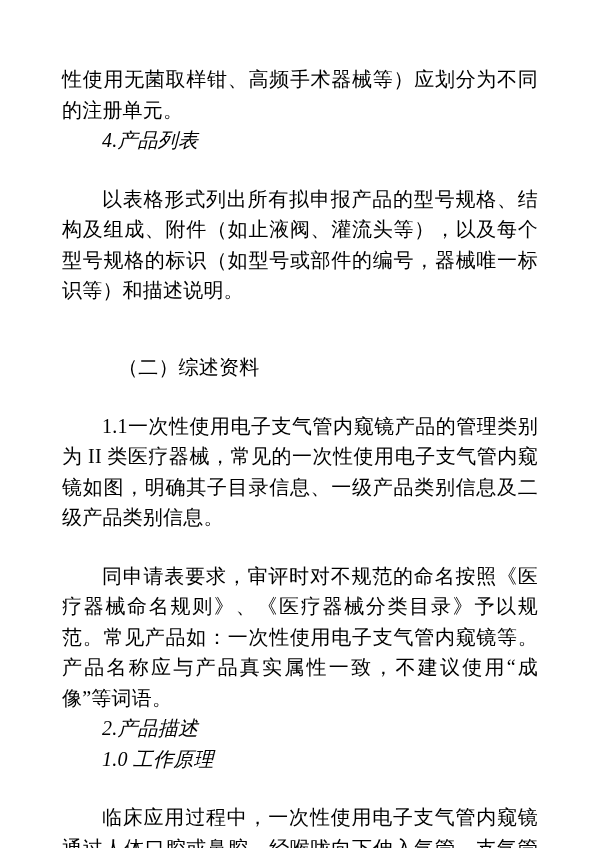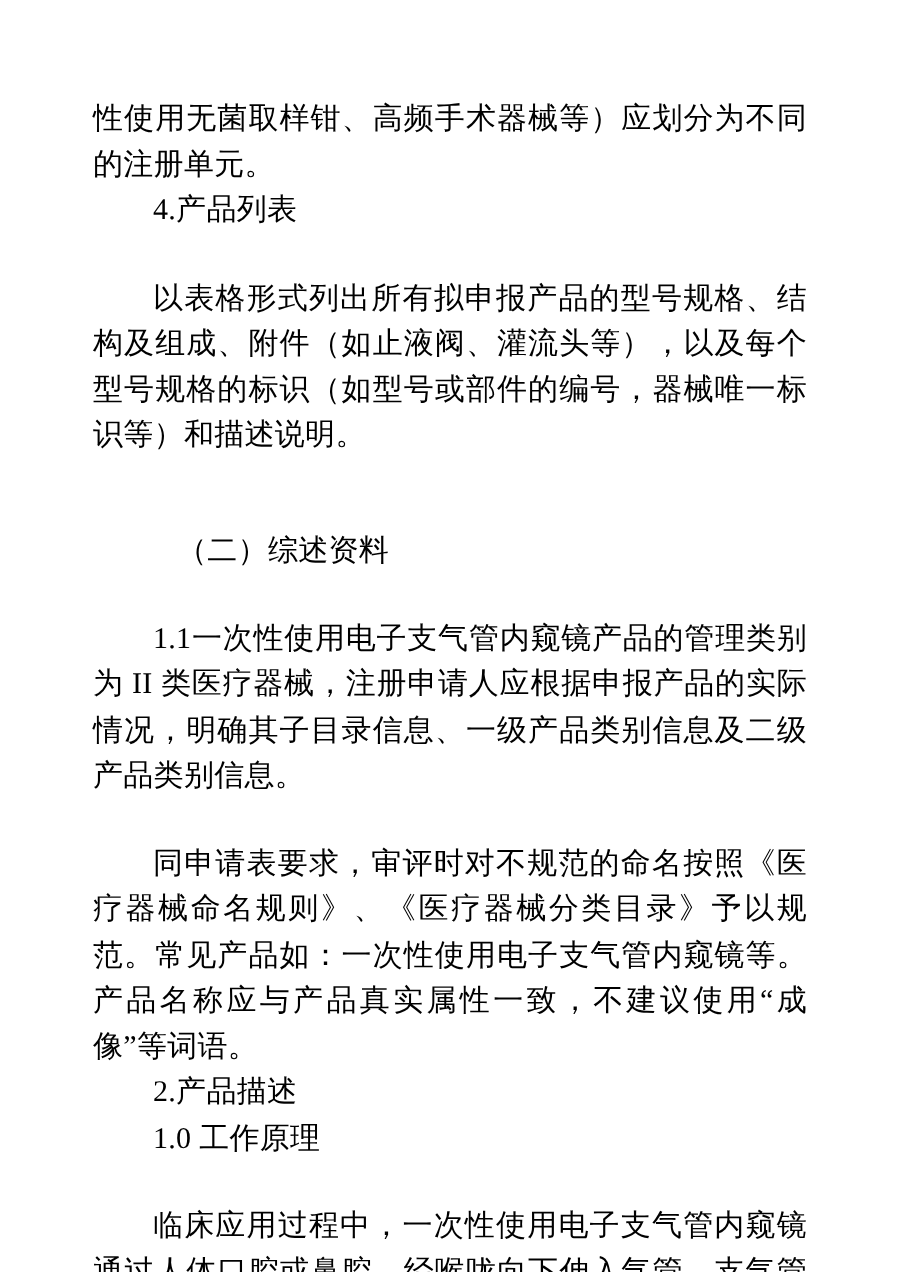--- a/index.html
+++ b/index.html
@@ -33,20 +33,21 @@
     margin: 0;
     text-indent: 0;
   }
   .indent-1 {
     text-indent: 2em;
     margin-top: 28px;
   }
   .heading-sub {
     margin: 0;
     text-indent: 2em;
+    font-style: italic;
   }
   .heading-center {
     margin: 16px;
     text-indent: 2em;
     font-weight: normal;
   }
   .spacer-line {
     height: 30.5px;
   }
 </style>
@@ -60,21 +61,21 @@
 
     <p class="heading-sub">4.产品列表</p>
 
     <p class="para indent-1">以表格形式列出所有拟申报产品的型号规格、结构及组成、附件（如止液阀、灌流头等），以及每个型号规格的标识（如型号或部件的编号，器械唯一标识等）和描述说明。</p>
 
     <div class="spacer-line"></div>
 
     <p class="heading-center">（二）综述资料</p>
 
 
-    <p class="para indent-1">1.1一次性使用电子支气管内窥镜产品的管理类别为 II 类医疗器械，注册申请人应根据申报产品的实际情况，明确其子目录信息、一级产品类别信息及二级产品类别信息。</p>
+    <p class="para indent-1">1.1一次性使用电子支气管内窥镜产品的管理类别为 II 类医疗器械，常见的一次性使用电子支气管内窥镜如图，明确其子目录信息、一级产品类别信息及二级产品类别信息。</p>
 
 
     <p class="para indent-1">同申请表要求，审评时对不规范的命名按照《医疗器械命名规则》、《医疗器械分类目录》予以规范。常见产品如：一次性使用电子支气管内窥镜等。产品名称应与产品真实属性一致，不建议使用“成像”等词语。</p>
 
     <p class="heading-sub">2.产品描述</p>
 
     <p class="heading-sub">1.0 工作原理</p>
 
     <p class="para indent-1">临床应用过程中，一次性使用电子支气管内窥镜通过人体口腔或鼻腔，经喉咙向下伸入气管、支气管以及更远端，采用外接或自带的LED 冷光源照亮受检区域，图像传感器接收到粘膜面反射来的光，将此光信号转换成电信号，再经电缆通过视频连接部将电信号传输到电子内窥镜图像处理器进行处理，最后在医用图像监视器上显示支气管等组织内图像。使用结束后需按规定进行销毁处理。</p>
 

